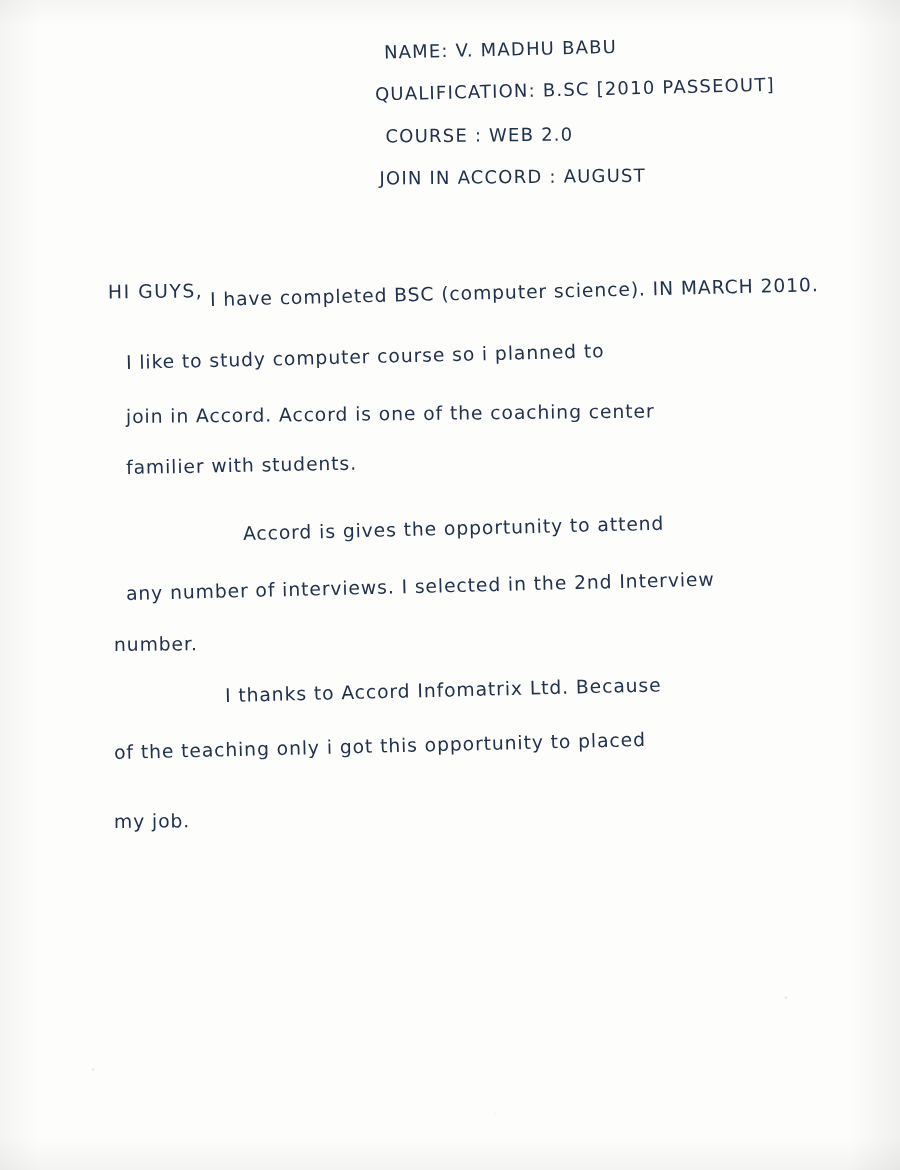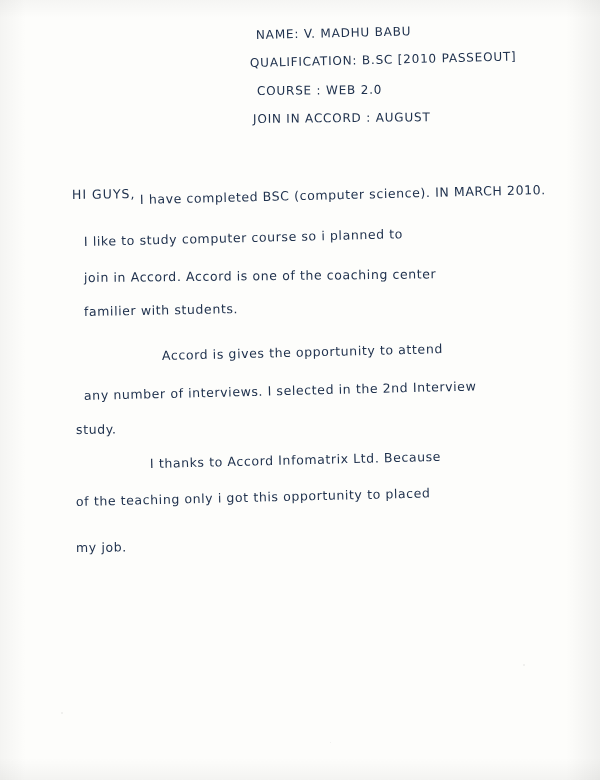--- a/index.html
+++ b/index.html
@@ -103,21 +103,21 @@
   <div class="para">
     <div class="hw line-1" style="left:140px; top:192px;">I have completed   BSC (computer science). IN MARCH 2010.</div>
     <div class="hw line-1" style="left:84px; top:234px;">I like to study   computer course so i planned to</div>
     <div class="hw line-2" style="left:84px; top:270px;">join in Accord. Accord is one of the coaching center</div>
     <div class="hw line-3" style="left:84px; top:304px;">familier with students.</div>
   </div>
 
   <div class="para">
     <div class="hw line-1" style="left:162px; top:348px;">Accord is gives the opportunity  to attend</div>
     <div class="hw line-1" style="left:84px; top:388px;">any number of interviews. I selected in the 2nd Interview</div>
-    <div class="hw line-2" style="left:76px; top:422px;">study.</div>
+    <div class="hw line-2" style="left:76px; top:422px;">number.</div>
   </div>
 
   <div class="para">
     <div class="hw line-1" style="left:150px; top:456px;">I thanks to Accord Infomatrix Ltd. Because</div>
     <div class="hw line-1" style="left:76px; top:494px;">of the teaching only i got this opportunity to placed</div>
     <div class="hw line-2" style="left:76px; top:540px;">my job.</div>
   </div>
 
   <div class="speck" style="left:523px; top:664px; width:2px; height:2px;"></div>
   <div class="speck" style="left:61px; top:712px; width:2px; height:2px;"></div>

